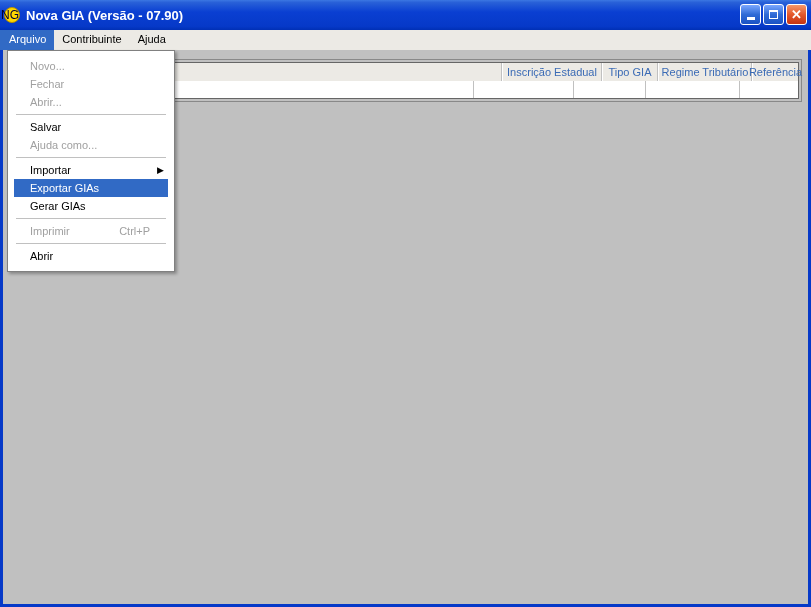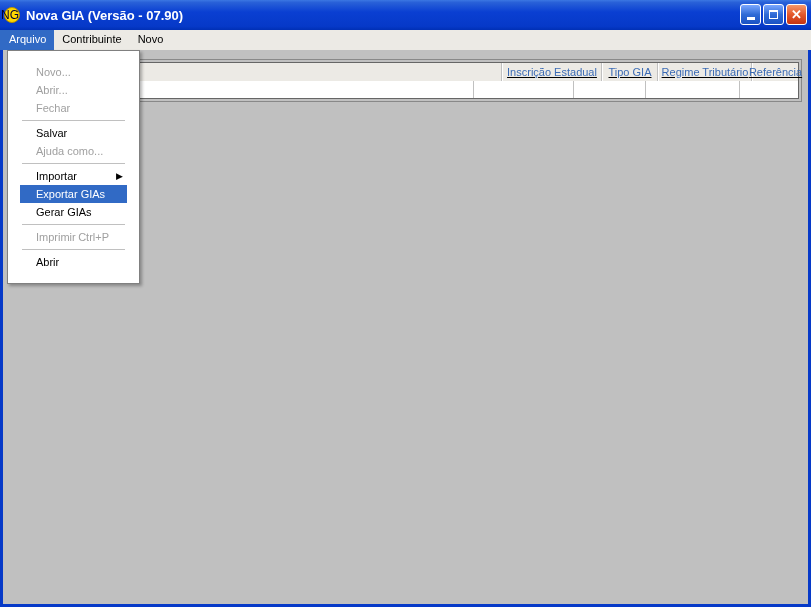--- a/index.html
+++ b/index.html
@@ -85,26 +85,26 @@
       height: calc(607px - 30px - 20px);
       border-left: 3px solid #0639c8;
       border-right: 3px solid #0639c8;
       border-bottom: 3px solid #0639c8;
     }
     
     .dropdown {
       position: absolute;
       left: 4px;
       top: 0px;
-      width: 133px;
+      width: 168px;
       background: white;
       border: 1px solid #808080;
       box-shadow: 2px 2px 3px rgba(0,0,0,0.3);
       z-index: 100;
-      padding: 12px;
+      padding: 6px;
     }
     .ddseparator {
       height: 1px;
       background: #c0c0c0;
       margin: 3px 2px;
     }
     .dditem {
       padding: 3px 18px 3px 16px;
       color: #000;
       cursor: default;
@@ -129,21 +129,20 @@
     }
     
     .tableframe {
       position: absolute;
       left: 8px;
       right: 6px;
       top: 9px;
       border: 1px solid #888;
       background: #c0c0c0;
       padding: 2px;
-      text-decoration: underline;
     }
     .tableinner {
       border: 1px solid #666;
     }
     .tablehdr {
       display: flex;
       height: 18px;
       background: #eceae5;
     }
     .tablehdr .th {
@@ -181,21 +180,21 @@
     <div class="titlebtn max">
         <span></span>
       </div>
     <div class="titlebtn close">✕</div>
   </div>
 </div>
 
 <div class="menubar">
   <div class="menuitem active">Arquivo</div>
   <div class="menuitem">Contribuinte</div>
-  <div class="menuitem">Novo</div>
+  <div class="menuitem">Ajuda</div>
 </div>
 
 <div class="content">
 
   <div class="tableframe">
     <div class="tableinner">
       <div class="tablehdr">
         <div class="th" style="flex: 1 1 auto;"></div>
         <div class="th" style="width:100px;">Inscrição Estadual</div>
         <div class="th" style="width:56px;">Tipo GIA</div>
@@ -210,24 +209,24 @@
         <div class="td" style="width:58px;border-right:none;"></div>
       </div>
     </div>
   </div>
 
   <div class="dropdown">
     <div class="dditem disabled">
         <span>Novo...</span>
       </div>
     <div class="dditem disabled">
+        <span>Fechar</span>
+      </div>
+    <div class="dditem disabled">
         <span>Abrir...</span>
-      </div>
-    <div class="dditem disabled">
-        <span>Fechar</span>
       </div>
     <div class="ddseparator"></div>
     <div class="dditem">
         <span>Salvar</span>
       </div>
     <div class="dditem disabled">
         <span>Ajuda como...</span>
       </div>
     <div class="ddseparator"></div>
     <div class="dditem">

